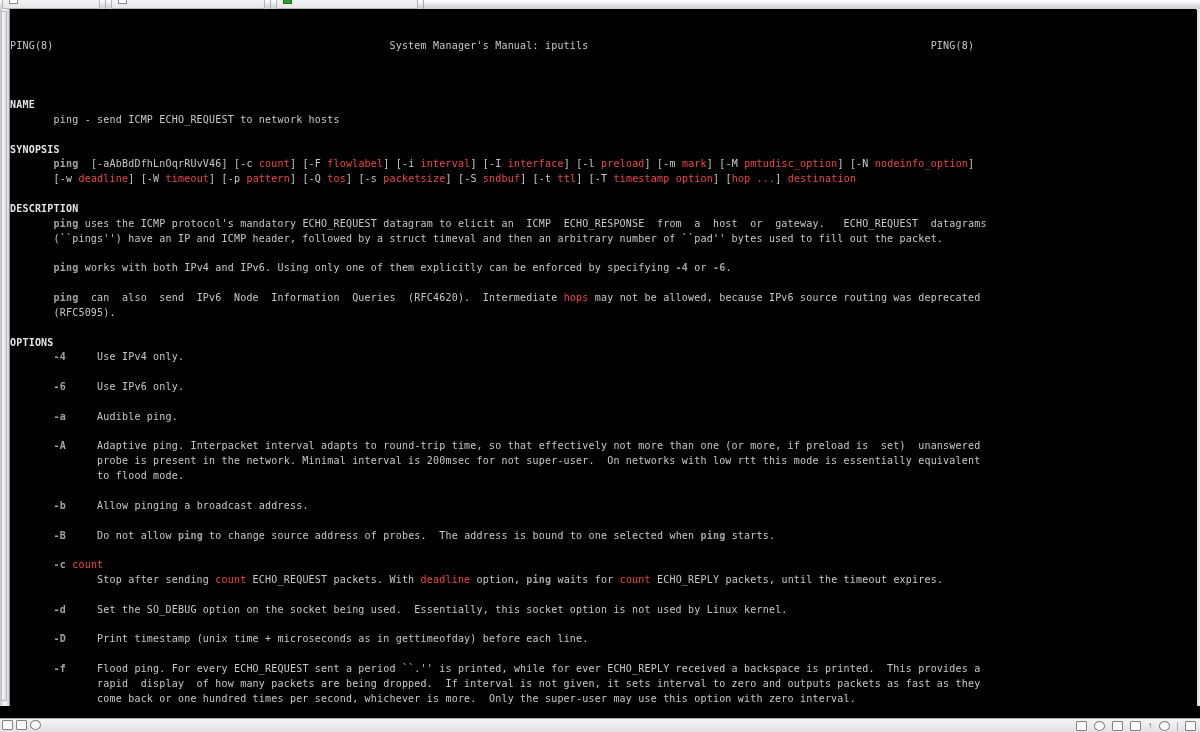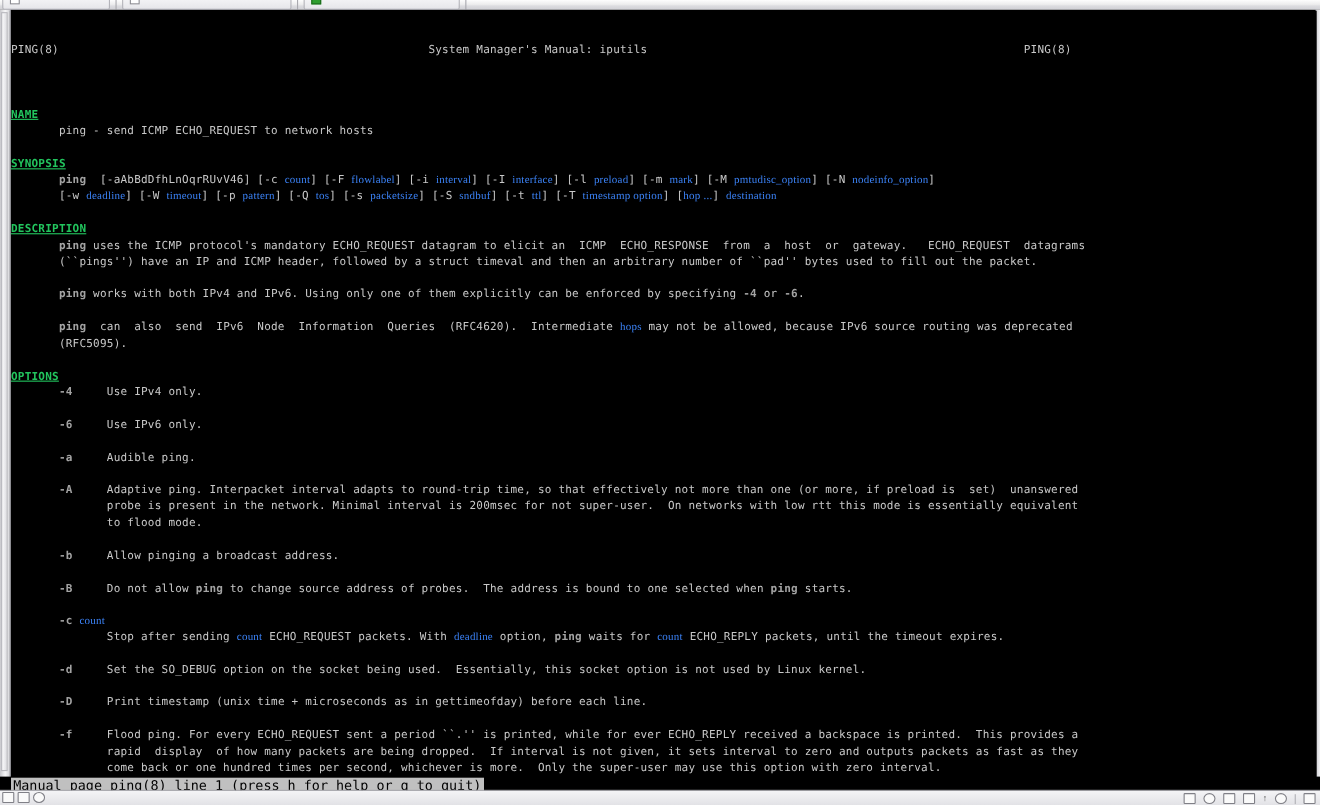--- a/index.html
+++ b/index.html
@@ -63,23 +63,23 @@
 
   
   #term{
     position:absolute;left:10px;top:9px;width:1186px;height:697px;
     background:#000;color:#c8c8c8;
     font-family:"DejaVu Sans Mono","Liberation Mono",monospace;
     font-size:10px;line-height:14.85px;letter-spacing:.02em;
     white-space:pre;overflow:hidden;
   }
   .line{height:14.85px;}
-  .hdr{color:#22c55e;font-weight:bold;text-decoration:underline;}
+  .hdr{color:#e5e5e5;font-weight:bold;}
   .b{color:#a3a3a3;font-weight:bold;}
-  .cy{color:#3b82f6;font-family:Liberation Serif, serif;}
+  .cy{color:#ef4444;}
   .pad{height:14.85px;}
 
   
   #status{
     position:absolute;left:10px;top:707px;height:15px;
     background:#c0c0c0;color:#000;
     font-family:"DejaVu Sans Mono","Liberation Mono",monospace;
     font-size:12.2px;line-height:15px;white-space:pre;
     padding:0 2px;
   }
@@ -107,21 +107,20 @@
   <div class="win-edge-l">
     <div class="thumb"></div>
   </div>
   <div class="win-edge-r"></div>
 
   <div id="term">
     <div class="line"><span id="hdrline">PING(8)                                                      System Manager's Manual: iputils                                                       PING(8)</span></div>
     <div id="body"><div class="pad">&nbsp;</div><div class="line"><span class="hdr">NAME</span></div><div class="line"><span>       ping - send ICMP ECHO_REQUEST to network hosts</span></div><div class="pad">&nbsp;</div><div class="line"><span class="hdr">SYNOPSIS</span></div><div class="line"><span>       </span><span class="b">ping</span><span>  [-aAbBdDfhLnOqrRUvV46] [-c </span><span class="cy">count</span><span>] [-F </span><span class="cy">flowlabel</span><span>] [-i </span><span class="cy">interval</span><span>] [-I </span><span class="cy">interface</span><span>] [-l </span><span class="cy">preload</span><span>] [-m </span><span class="cy">mark</span><span>] [-M </span><span class="cy">pmtudisc_option</span><span>] [-N </span><span class="cy">nodeinfo_option</span><span>]</span></div><div class="line"><span>       [-w </span><span class="cy">deadline</span><span>] [-W </span><span class="cy">timeout</span><span>] [-p </span><span class="cy">pattern</span><span>] [-Q </span><span class="cy">tos</span><span>] [-s </span><span class="cy">packetsize</span><span>] [-S </span><span class="cy">sndbuf</span><span>] [-t </span><span class="cy">ttl</span><span>] [-T </span><span class="cy">timestamp option</span><span>] [</span><span class="cy">hop ...</span><span>] </span><span class="cy">destination</span></div><div class="pad">&nbsp;</div><div class="line"><span class="hdr">DESCRIPTION</span></div><div class="line"><span>       </span><span class="b">ping</span><span> uses the ICMP protocol's mandatory ECHO_REQUEST datagram to elicit an  ICMP  ECHO_RESPONSE  from  a  host  or  gateway.   ECHO_REQUEST  datagrams</span></div><div class="line"><span>       (``pings'') have an IP and ICMP header, followed by a struct timeval and then an arbitrary number of ``pad'' bytes used to fill out the packet.</span></div><div class="line">&nbsp;</div><div class="line"><span>       </span><span class="b">ping</span><span> works with both IPv4 and IPv6. Using only one of them explicitly can be enforced by specifying </span><span class="b">-4</span><span> or </span><span class="b">-6</span><span>.</span></div><div class="line">&nbsp;</div><div class="line"><span>       </span><span class="b">ping</span><span>  can  also  send  IPv6  Node  Information  Queries  (RFC4620).  Intermediate </span><span class="cy">hops</span><span> may not be allowed, because IPv6 source routing was deprecated</span></div><div class="line"><span>       (RFC5095).</span></div><div class="pad">&nbsp;</div><div class="line"><span class="hdr">OPTIONS</span></div><div class="line"><span>       </span><span class="b">-4</span><span>     Use IPv4 only.</span></div><div class="line">&nbsp;</div><div class="line"><span>       </span><span class="b">-6</span><span>     Use IPv6 only.</span></div><div class="line">&nbsp;</div><div class="line"><span>       </span><span class="b">-a</span><span>     Audible ping.</span></div><div class="line">&nbsp;</div><div class="line"><span>       </span><span class="b">-A</span><span>     Adaptive ping. Interpacket interval adapts to round-trip time, so that effectively not more than one (or more, if preload is  set)  unanswered</span></div><div class="line"><span>              probe is present in the network. Minimal interval is 200msec for not super-user.  On networks with low rtt this mode is essentially equivalent</span></div><div class="line"><span>              to flood mode.</span></div><div class="line">&nbsp;</div><div class="line"><span>       </span><span class="b">-b</span><span>     Allow pinging a broadcast address.</span></div><div class="line">&nbsp;</div><div class="line"><span>       </span><span class="b">-B</span><span>     Do not allow </span><span class="b">ping</span><span> to change source address of probes.  The address is bound to one selected when </span><span class="b">ping</span><span> starts.</span></div><div class="line">&nbsp;</div><div class="line"><span>       </span><span class="b">-c</span><span> </span><span class="cy">count</span></div><div class="line"><span>              Stop after sending </span><span class="cy">count</span><span> ECHO_REQUEST packets. With </span><span class="cy">deadline</span><span> option, </span><span class="b">ping</span><span> waits for </span><span class="cy">count</span><span> ECHO_REPLY packets, until the timeout expires.</span></div><div class="line">&nbsp;</div><div class="line"><span>       </span><span class="b">-d</span><span>     Set the SO_DEBUG option on the socket being used.  Essentially, this socket option is not used by Linux kernel.</span></div><div class="line">&nbsp;</div><div class="line"><span>       </span><span class="b">-D</span><span>     Print timestamp (unix time + microseconds as in gettimeofday) before each line.</span></div><div class="line">&nbsp;</div><div class="line"><span>       </span><span class="b">-f</span><span>     Flood ping. For every ECHO_REQUEST sent a period ``.'' is printed, while for ever ECHO_REPLY received a backspace is printed.  This provides a</span></div><div class="line"><span>              rapid  display  of how many packets are being dropped.  If interval is not given, it sets interval to zero and outputs packets as fast as they</span></div><div class="line"><span>              come back or one hundred times per second, whichever is more.  Only the super-user may use this option with zero interval.</span></div></div>
   </div>
 
-  <div id="status">Manual page ping(8) line 1 (press h for help or q to quit)</div>
 
   <div class="taskbar-bottom">
     <div class="tb-b-left">
       <span class="tray-ic"></span>
       <span class="tray-ic"></span>
       <span class="tray-ic circle"></span>
     </div>
     <div class="tb-b-right">
       <span class="tray-ic"></span>
       <span class="tray-ic circle"></span>

